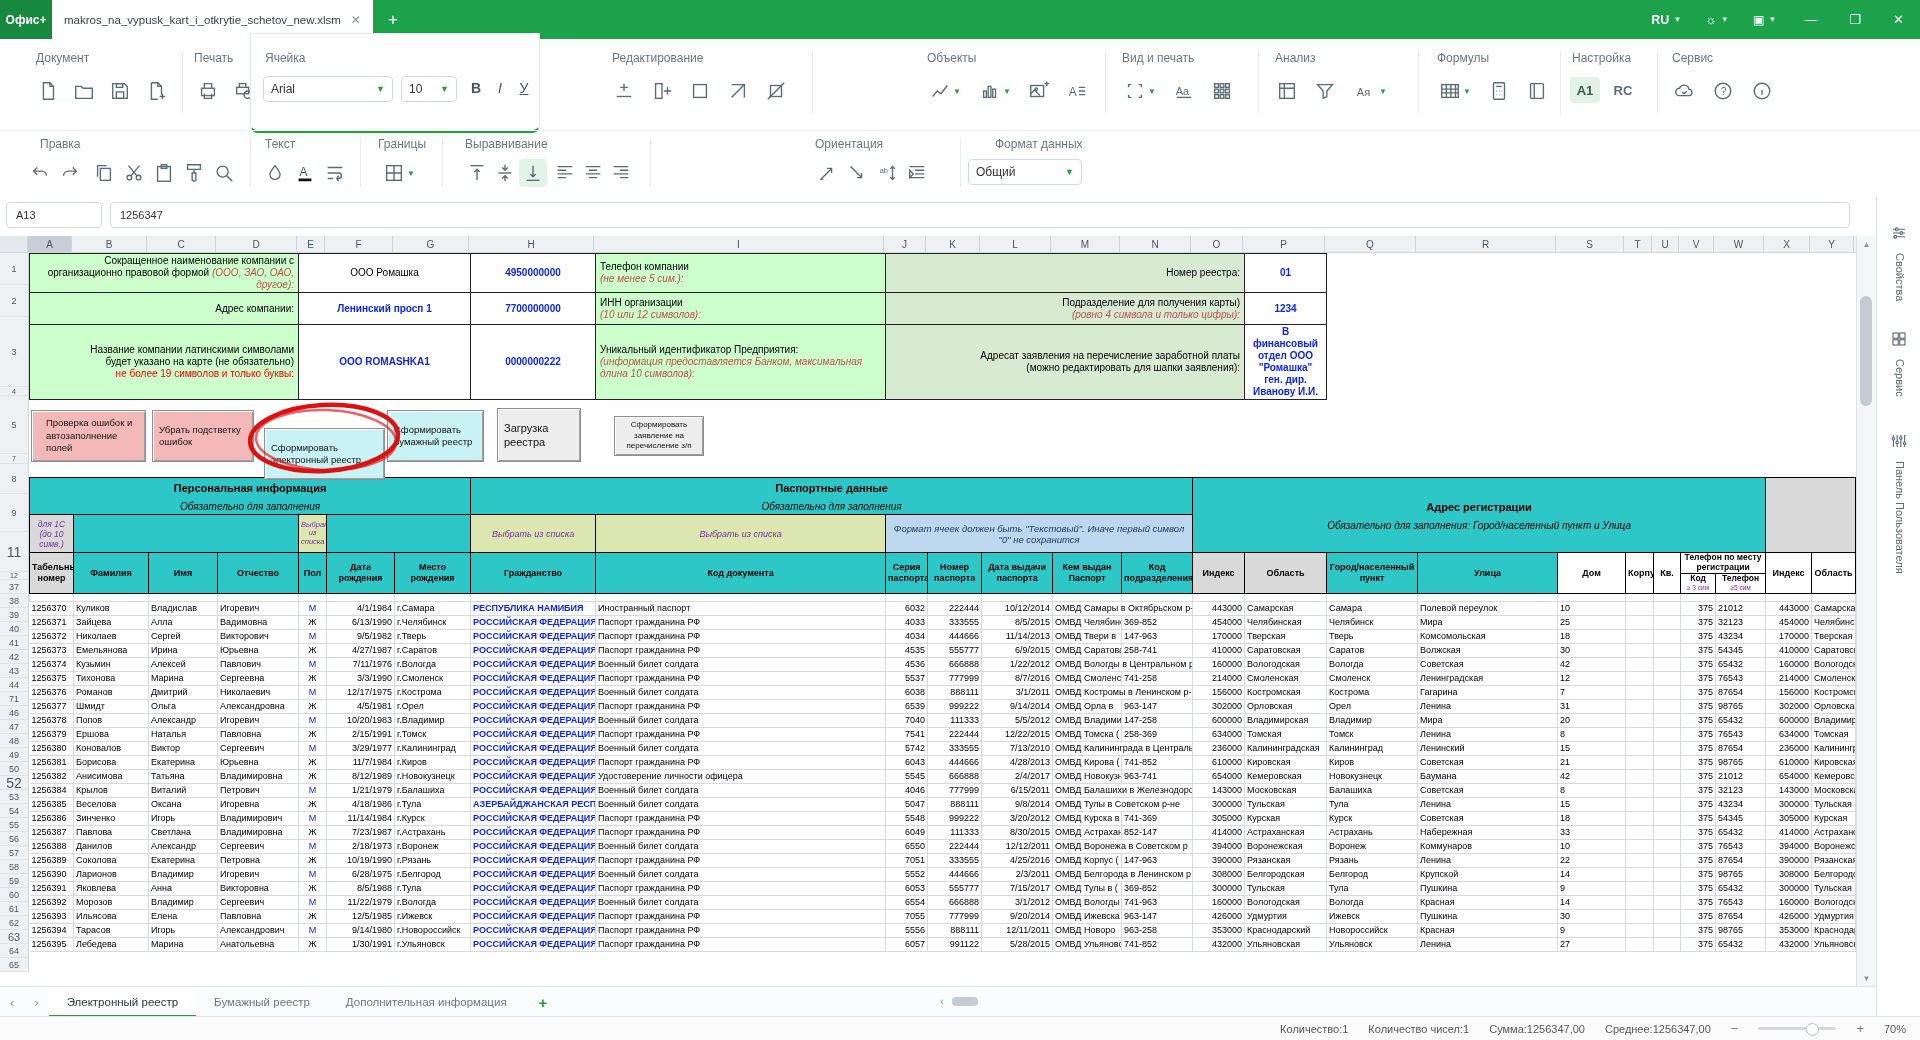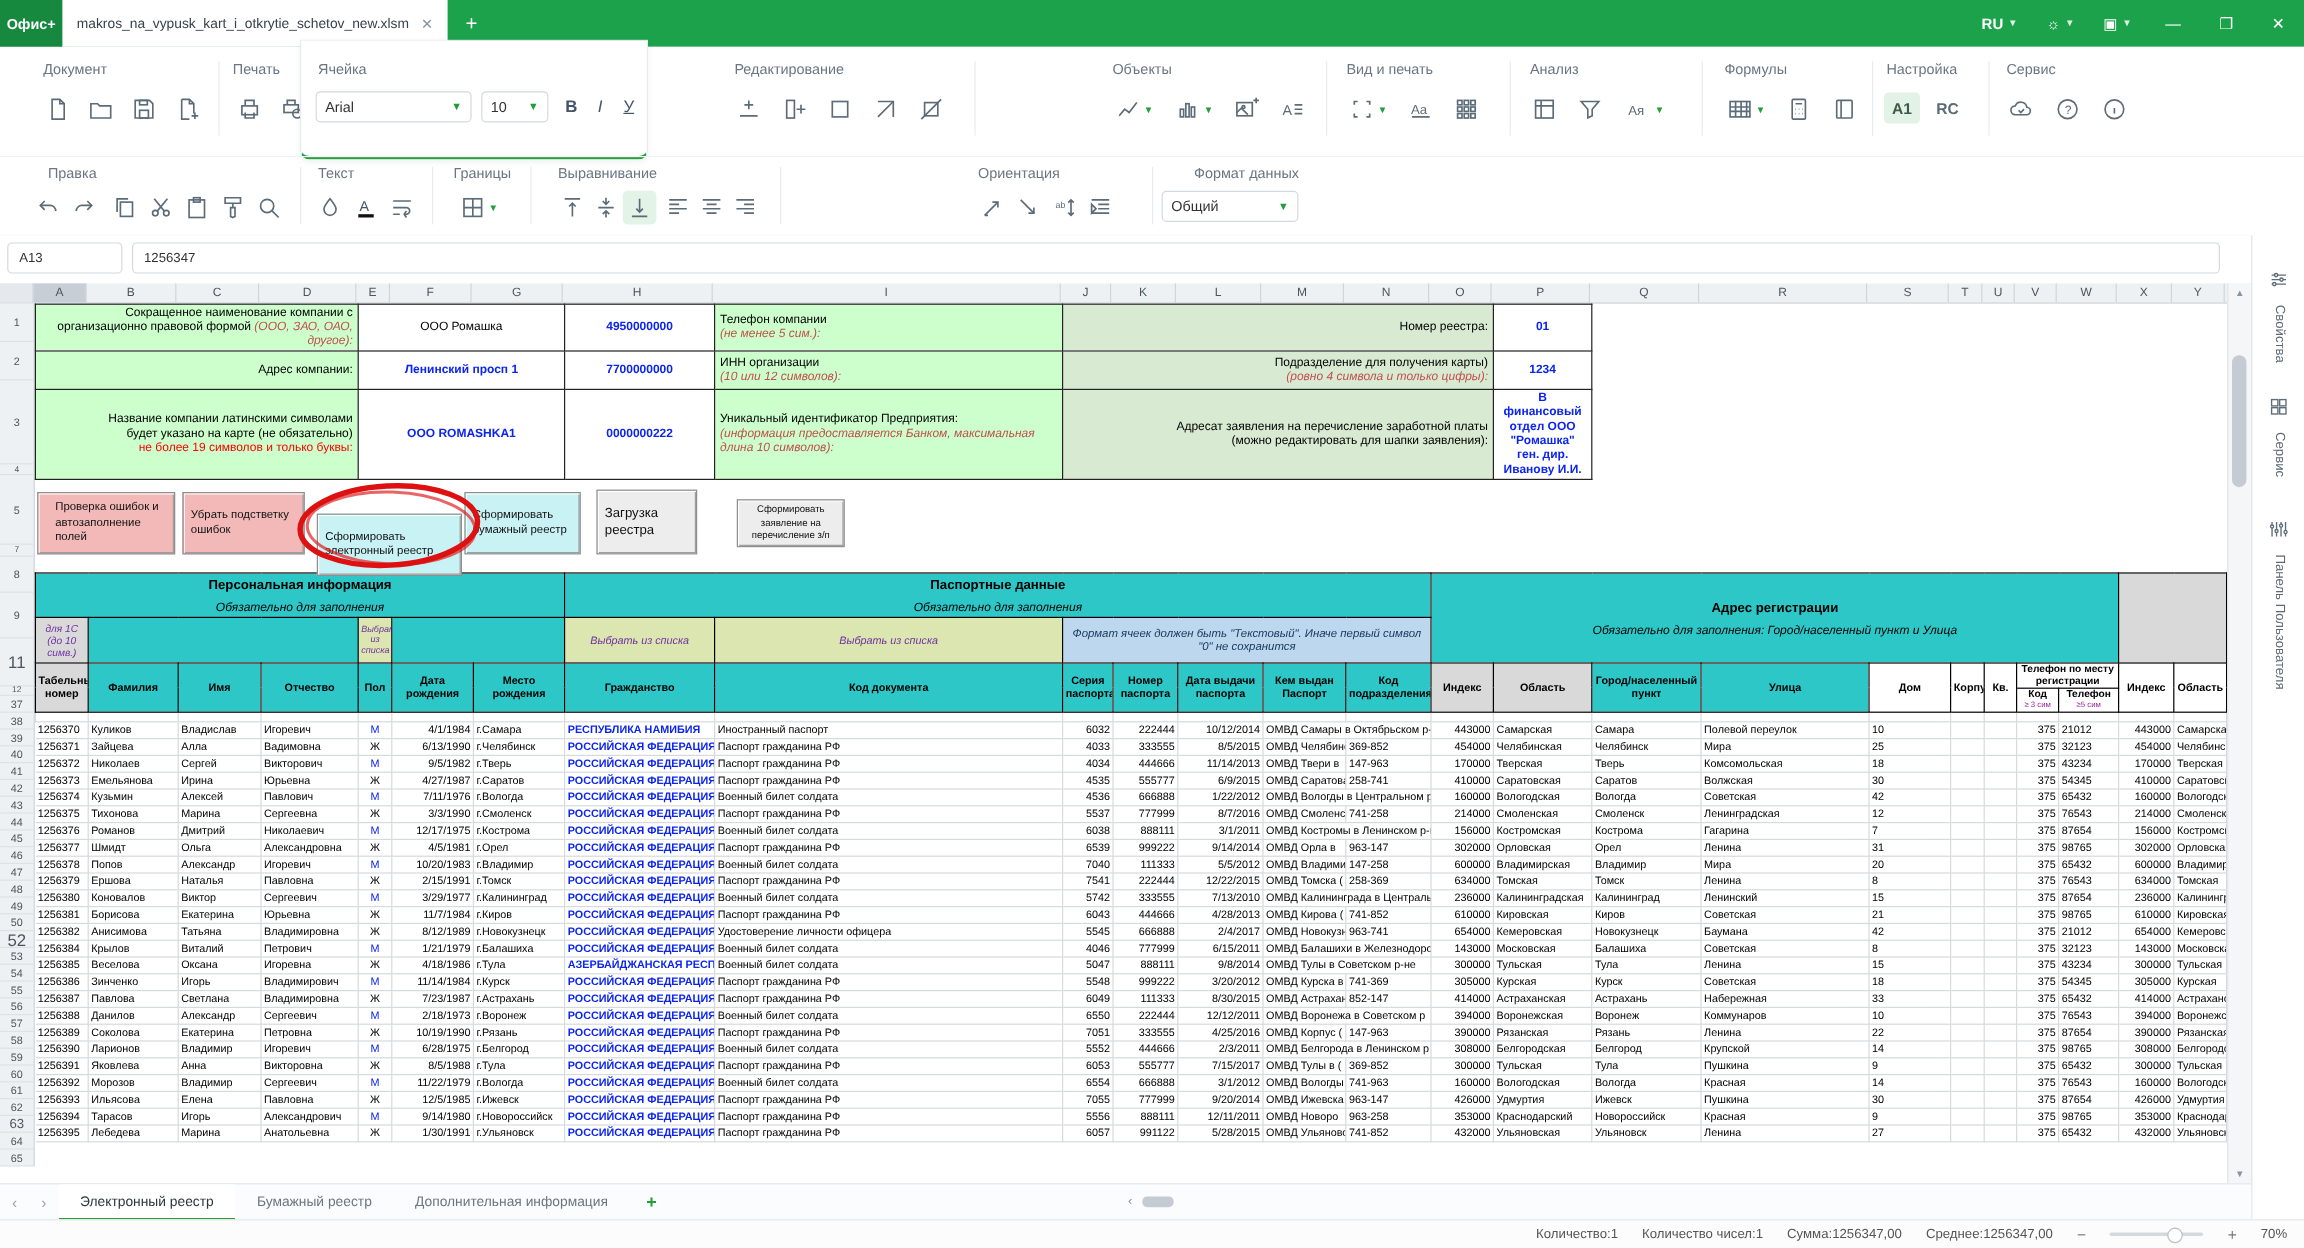--- a/index.html
+++ b/index.html
@@ -560,21 +560,21 @@
         <div class="grow" style="height:40px;font-size:14px">11</div>
         <div class="grow" style="height:8px;font-size:7px">12</div>
         <div class="grow" style="height:14px;font-size:9px">37</div>
         <div class="grow" style="height:14px;font-size:9px">38</div>
         <div class="grow" style="height:14px;font-size:9px">39</div>
         <div class="grow" style="height:14px;font-size:9px">40</div>
         <div class="grow" style="height:14px;font-size:9px">41</div>
         <div class="grow" style="height:14px;font-size:9px">42</div>
         <div class="grow" style="height:14px;font-size:9px">43</div>
         <div class="grow" style="height:14px;font-size:9px">44</div>
-        <div class="grow" style="height:14px;font-size:9px">45</div>
+        <div class="grow" style="height:14px;font-size:9px">71</div>
         <div class="grow" style="height:14px;font-size:9px">46</div>
         <div class="grow" style="height:14px;font-size:9px">47</div>
         <div class="grow" style="height:14px;font-size:9px">48</div>
         <div class="grow" style="height:14px;font-size:9px">49</div>
         <div class="grow" style="height:14px;font-size:9px">50</div>
         <div class="grow" style="height:14px;font-size:14px">52</div>
         <div class="grow" style="height:14px;font-size:9px">53</div>
         <div class="grow" style="height:14px;font-size:9px">54</div>
         <div class="grow" style="height:14px;font-size:9px">55</div>
         <div class="grow" style="height:14px;font-size:9px">56</div>

